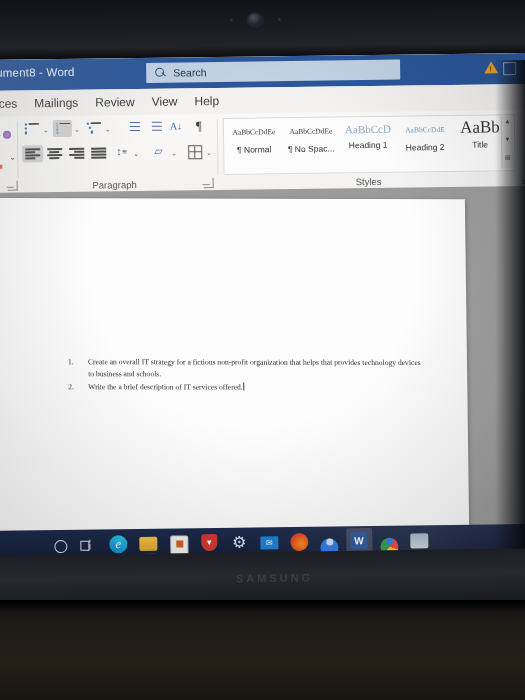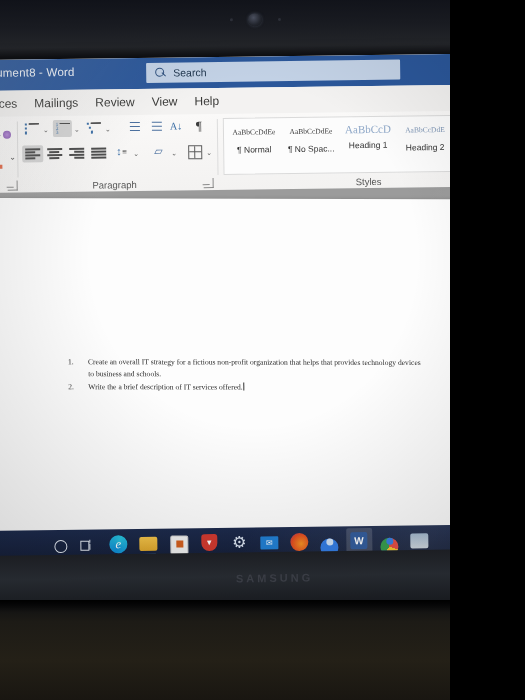--- a/index.html
+++ b/index.html
@@ -1,18 +1,18 @@
 <!DOCTYPE html>
 <html><head>
 <meta charset="utf-8">
 <style>
   html,body{margin:0;padding:0;background:#000;}
   body{width:525px;height:700px;overflow:hidden;font-family:"Liberation Sans",sans-serif;}
 
-  #photo{position:relative;width:450px;height:700px;overflow:hidden;
+  #photo{position:relative;width:525px;height:700px;overflow:hidden;
     background:linear-gradient(180deg,#0d0f14 0%,#15171d 30%,#1a1c22 60%,#0a0b0e 100%);}
 
   
   .bezel-top{position:absolute;left:-10px;top:-4px;width:560px;height:64px;
     background:linear-gradient(180deg,#101219 0%,#191b21 45%,#232529 78%,#0b0c10 100%);
     transform:rotate(-0.55deg);}
   .webcam{position:absolute;left:258px;top:17px;width:14px;height:13px;border-radius:50%;
     background:radial-gradient(circle at 40% 35%,#4a4f5e,#22252d 60%,#14161b);
     box-shadow:0 0 3px rgba(90,100,120,.5);}
   .mic{position:absolute;width:3px;height:3px;border-radius:50%;background:#2c2f38;top:22px;}

